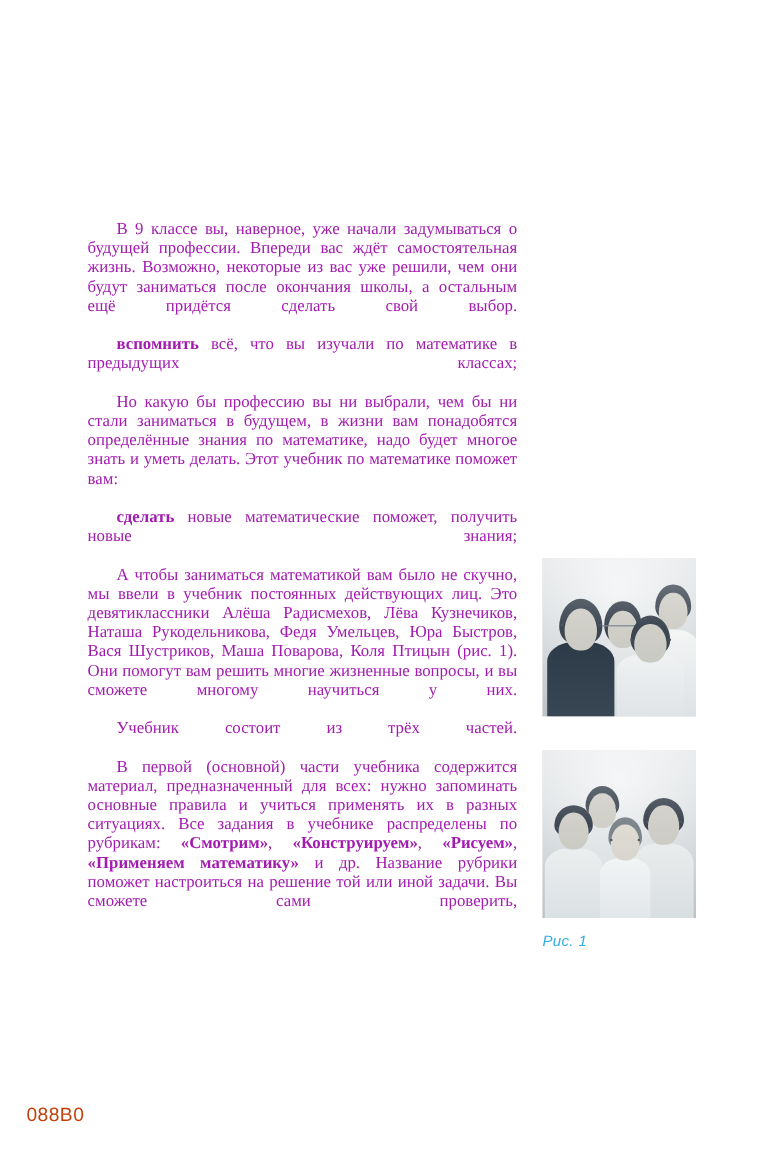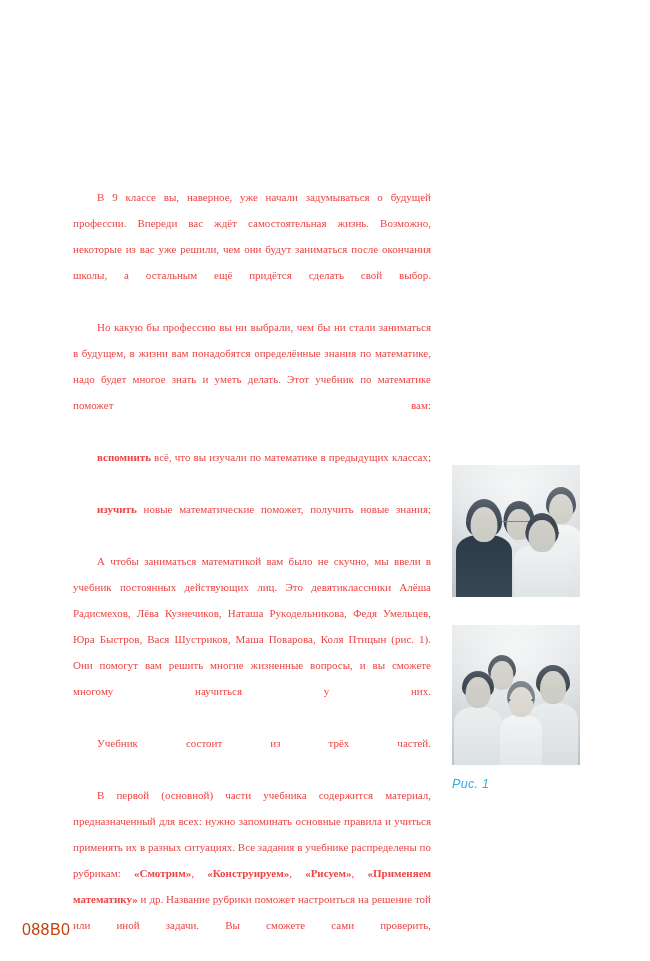--- a/index.html
+++ b/index.html
@@ -42,25 +42,25 @@
     position: absolute;
     left: 73px;
     top: 184px;
     width: 358px;
   }
 
   .para {
     margin: 0;
     text-align: justify;
     text-justify: inter-word;
-    font-size: 11px;
-    line-height: 26px;
+    font-size: 14px;
+    line-height: 16px;
     text-indent: 24px;
     hyphens: manual;
-    color: #ef4444;
+    color: #a21caf;
   }
 
   .para b,
   .para .bold {
     font-weight: bold;
   }
 
   
   .para:after {
     content: "";
@@ -182,25 +182,25 @@
 </head>
 <body>
 
 <div class="page">
 
 
   <div class="text-column">
 
     <p class="para">В 9 классе вы, наверное, уже начали задумываться о будущей профессии. Впереди вас ждёт самостоятельная жизнь. Возможно, некоторые из вас уже решили, чем они будут заниматься после окончания школы, а остальным ещё придётся сделать свой выбор.</p>
 
+    <p class="para"><b class="bold">вспомнить</b><span> всё, что вы изучали по математике в предыдущих классах;</span></p>
+
     <p class="para">Но какую бы профессию вы ни выбрали, чем бы ни стали заниматься в будущем, в жизни вам понадобятся определённые знания по математике, надо будет многое знать и уметь делать. Этот учебник по математике поможет вам:</p>
 
-    <p class="para"><b class="bold">вспомнить</b><span> всё, что вы изучали по математике в предыдущих классах;</span></p>
-
-    <p class="para"><b class="bold">изучить</b><span> новые математические поможет, получить новые знания;</span></p>
+    <p class="para"><b class="bold">сделать</b><span> новые математические поможет, получить новые знания;</span></p>
 
 
     <p class="para">А чтобы заниматься математикой вам было не скучно, мы ввели в учебник постоянных действующих лиц. Это девятиклассники Алёша Радисмехов, Лёва Кузнечиков, Наташа Рукодельникова, Федя Умельцев, Юра Быстров, Вася Шустриков, Маша Поварова, Коля Птицын (рис. 1). Они помогут вам решить многие жизненные вопросы, и вы сможете многому научиться у них.</p>
 
     <p class="para">Учебник состоит из трёх частей.</p>
 
     <p class="para"><span>В первой (основной) части учебника содержится материал, предназначенный для всех: нужно запоминать основные правила и учиться применять их в разных ситуациях. Все задания в учебнике распределены по рубрикам: </span><b class="bold">«Смотрим»</b><span>, </span><b class="bold">«Конструируем»</b><span>, </span><b class="bold">«Рисуем»</b><span>, </span><b class="bold">«Применяем математику»</b><span> и др. Название рубрики поможет настроиться на решение той или иной задачи. Вы сможете сами проверить,</span></p>
 
   </div>
 

